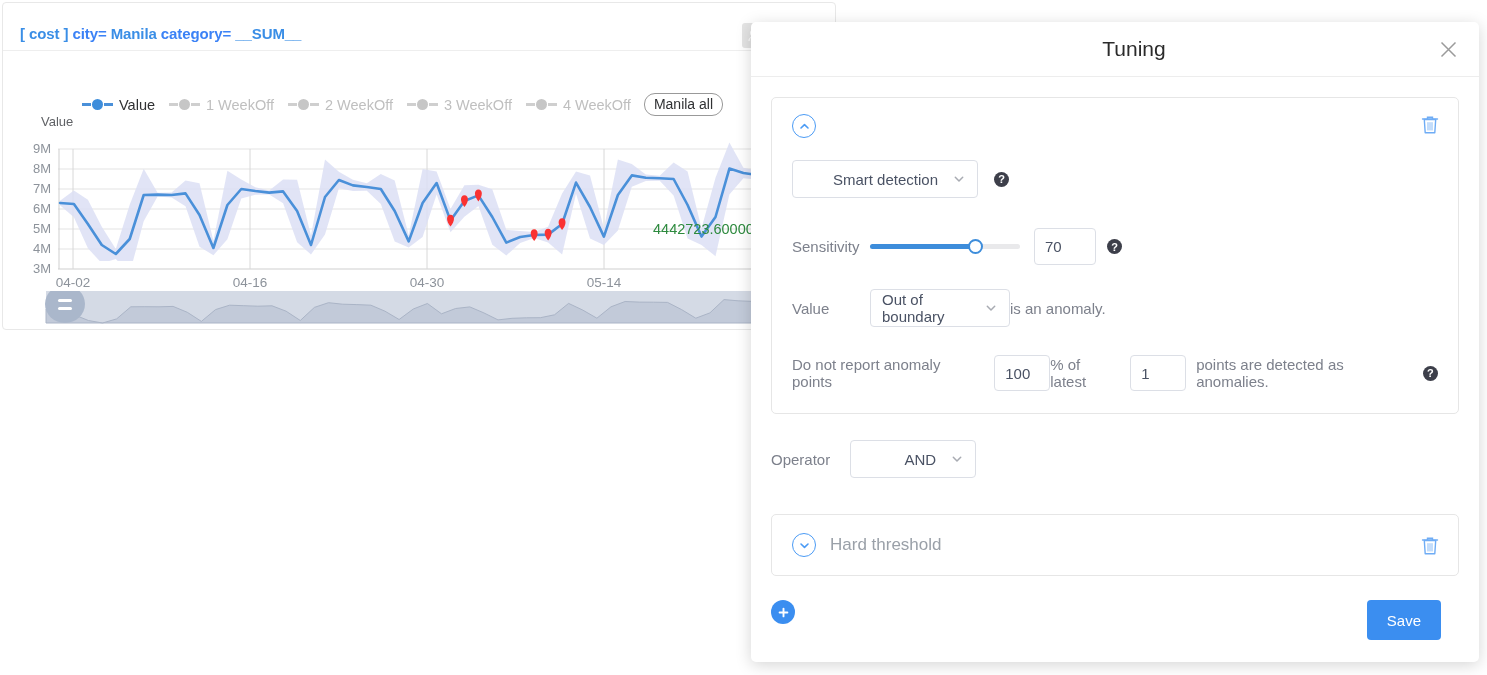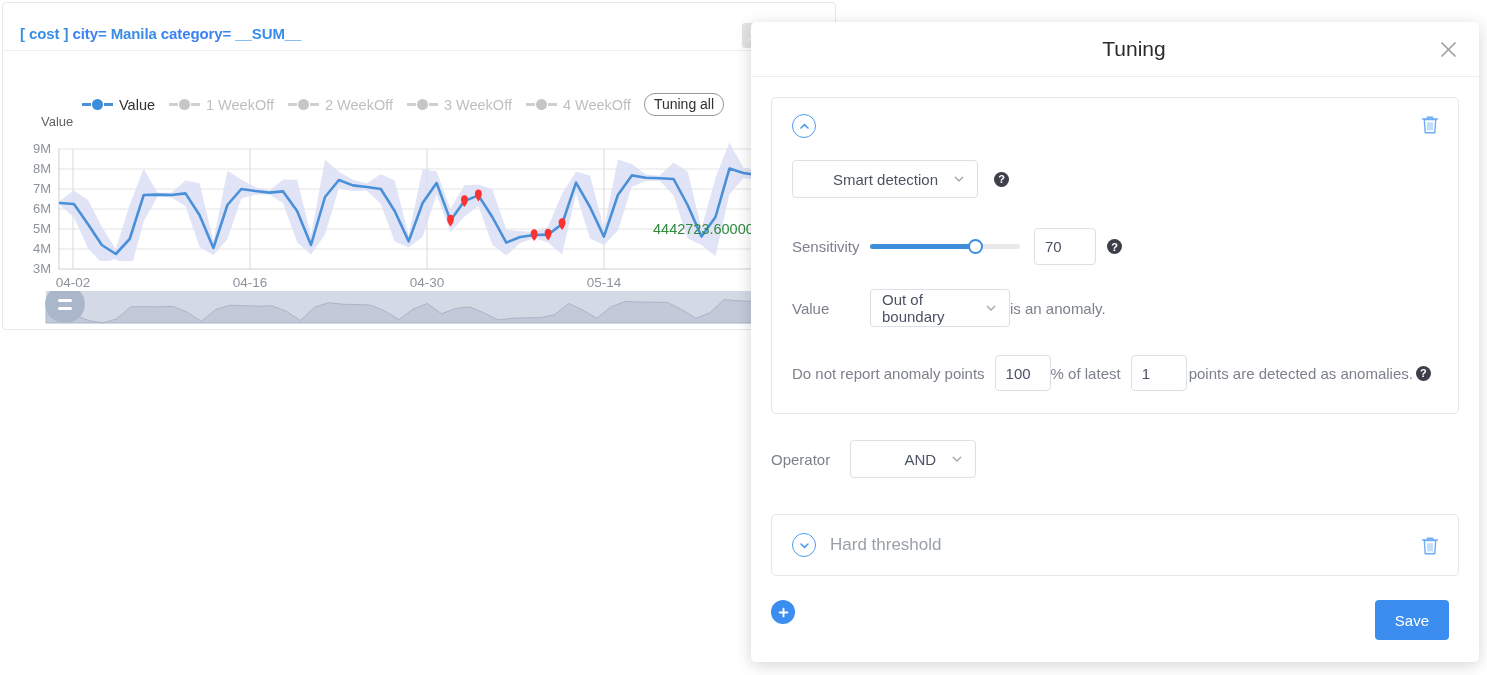--- a/index.html
+++ b/index.html
@@ -285,21 +285,21 @@
     width: 24px; height: 24px;
     border-radius: 50%;
     background: #3b8ef0;
     display: inline-flex;
     align-items: center;
     justify-content: center;
     cursor: pointer;
   }
   .panel-footer {
     position: absolute;
-    left: 0; right: 8px; bottom: 0;
+    left: 0; right: 16px; bottom: 0;
     height: 78px;
   }
   .save-btn {
     position: absolute;
     right: 22px;
     top: 16px;
     background: #3b8ef0;
     color: #fff;
     border: none;
     border-radius: 4px;
@@ -374,21 +374,21 @@
         <span class="legend-dot"></span>
         <span class="legend-dash"></span>
         <span class="legend-label">3 WeekOff</span>
       </div>
       <div class="legend-item off">
         <span class="legend-dash"></span>
         <span class="legend-dot"></span>
         <span class="legend-dash"></span>
         <span class="legend-label">4 WeekOff</span>
       </div>
-      <div class="toggle-all">Tuning all</div>
+      <div class="toggle-all">Manila all</div>
     </div>
 
     <div class="axis-name">Value</div>
 
     <svg class="plot-svg" width="834" height="220">
       <defs>
         <clipPath id="plotclip">
             <rect x="55" y="30" width="779" height="120"></rect>
           </clipPath>
       </defs>
@@ -510,21 +510,21 @@
             </span>
           </div>
           <span class="lbl" style="">is an anomaly.</span>
         </div>
 
         <div class="row" style="margin-top:28px;">
           <span class="lbl">Do not report anomaly points</span>
           <input class="num-input small" style="margin-left: 10px;" type="text" value="100">
           <span class="lbl" style="margin-left:0;">% of latest</span>
           <input class="num-input small" style="margin-left: 10px;" type="text" value="1">
-          <span class="lbl" style="margin-left:2px;text-align:right;">points are detected as anomalies.</span>
+          <span class="lbl" style="margin-left:10px;">points are detected as anomalies.</span>
           <span class="help-dot" style="margin-left:3px;">?</span>
         </div>
       </div>
 
       <div class="row" style="margin-top:26px;">
         <span class="lbl" style="margin-right:20px;">Operator</span>
         <div class="select-box" style="width:126px;">
           <span>AND</span>
           <span class="sel-caret">
             <svg width="14" height="14" viewBox="0 0 14 14">

